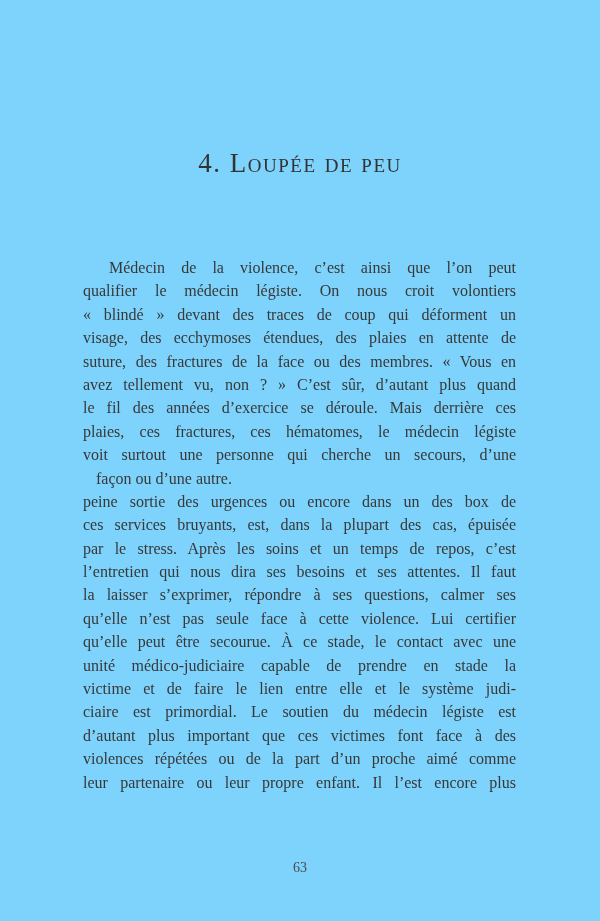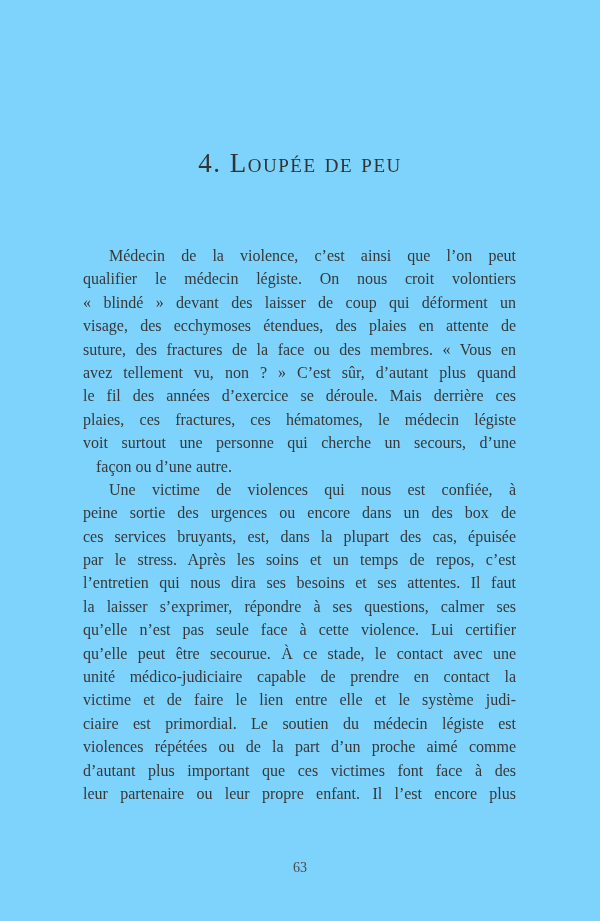--- a/index.html
+++ b/index.html
@@ -23,21 +23,21 @@
     margin: 0;
     text-align: center;
     font-size: 27px;
     font-weight: normal;
     font-variant: small-caps;
     letter-spacing: 1.5px;
     color: #333333;
   }
   .body-text {
     position: absolute;
-    top: 244px;
+    top: 256px;
     left: 83px;
     width: 433px;
     font-size: 16px;
     line-height: 23.4px;
     color: #383838;
   }
   .line {
     text-align: justify;
     text-align-last: justify;
     height: 23.4px;
@@ -62,38 +62,37 @@
 </style>
 </head>
 <body>
 
 <div class="page">
   <h1 class="chapter-title">4. Loupée de peu</h1>
 
   <div class="body-text">
       <div class="line indent">Médecin de la violence, c’est ainsi que l’on peut</div>
       <div class="line">qualifier le médecin légiste. On nous croit volontiers</div>
-      <div class="line">« blindé » devant des laisser de coup qui déforment un</div>
+      <div class="line">« blindé » devant des traces de coup qui déforment un</div>
       <div class="line">visage, des ecchymoses étendues, des plaies en attente de</div>
       <div class="line">suture, des fractures de la face ou des membres. « Vous en</div>
       <div class="line">avez tellement vu, non ? » C’est sûr, d’autant plus quand</div>
       <div class="line">le fil des années d’exercice se déroule. Mais derrière ces</div>
       <div class="line">plaies, ces fractures, ces hématomes, le médecin légiste</div>
       <div class="line">voit surtout une personne qui cherche un secours, d’une</div>
       <div class="line no-stretch">façon ou d’une autre.</div>
-      <div class="line indent">Une victime de violences qui nous est confiée, à</div>
       <div class="line">peine sortie des urgences ou encore dans un des box de</div>
       <div class="line">ces services bruyants, est, dans la plupart des cas, épuisée</div>
       <div class="line">par le stress. Après les soins et un temps de repos, c’est</div>
       <div class="line">l’entretien qui nous dira ses besoins et ses attentes. Il faut</div>
       <div class="line">la laisser s’exprimer, répondre à ses questions, calmer ses</div>
       <div class="line">qu’elle n’est pas seule face à cette violence. Lui certifier</div>
       <div class="line">qu’elle peut être secourue. À ce stade, le contact avec une</div>
-      <div class="line">unité médico-judiciaire capable de prendre en contact la</div>
+      <div class="line">unité médico-judiciaire capable de prendre en stade la</div>
       <div class="line">victime et de faire le lien entre elle et le système judi-</div>
       <div class="line">ciaire est primordial. Le soutien du médecin légiste est</div>
+      <div class="line">d’autant plus important que ces victimes font face à des</div>
       <div class="line">violences répétées ou de la part d’un proche aimé comme</div>
-      <div class="line">d’autant plus important que ces victimes font face à des</div>
       <div class="line">leur partenaire ou leur propre enfant. Il l’est encore plus</div>
     </div>
 
   <div class="page-number">63</div>
 </div>
 
 </body></html>

